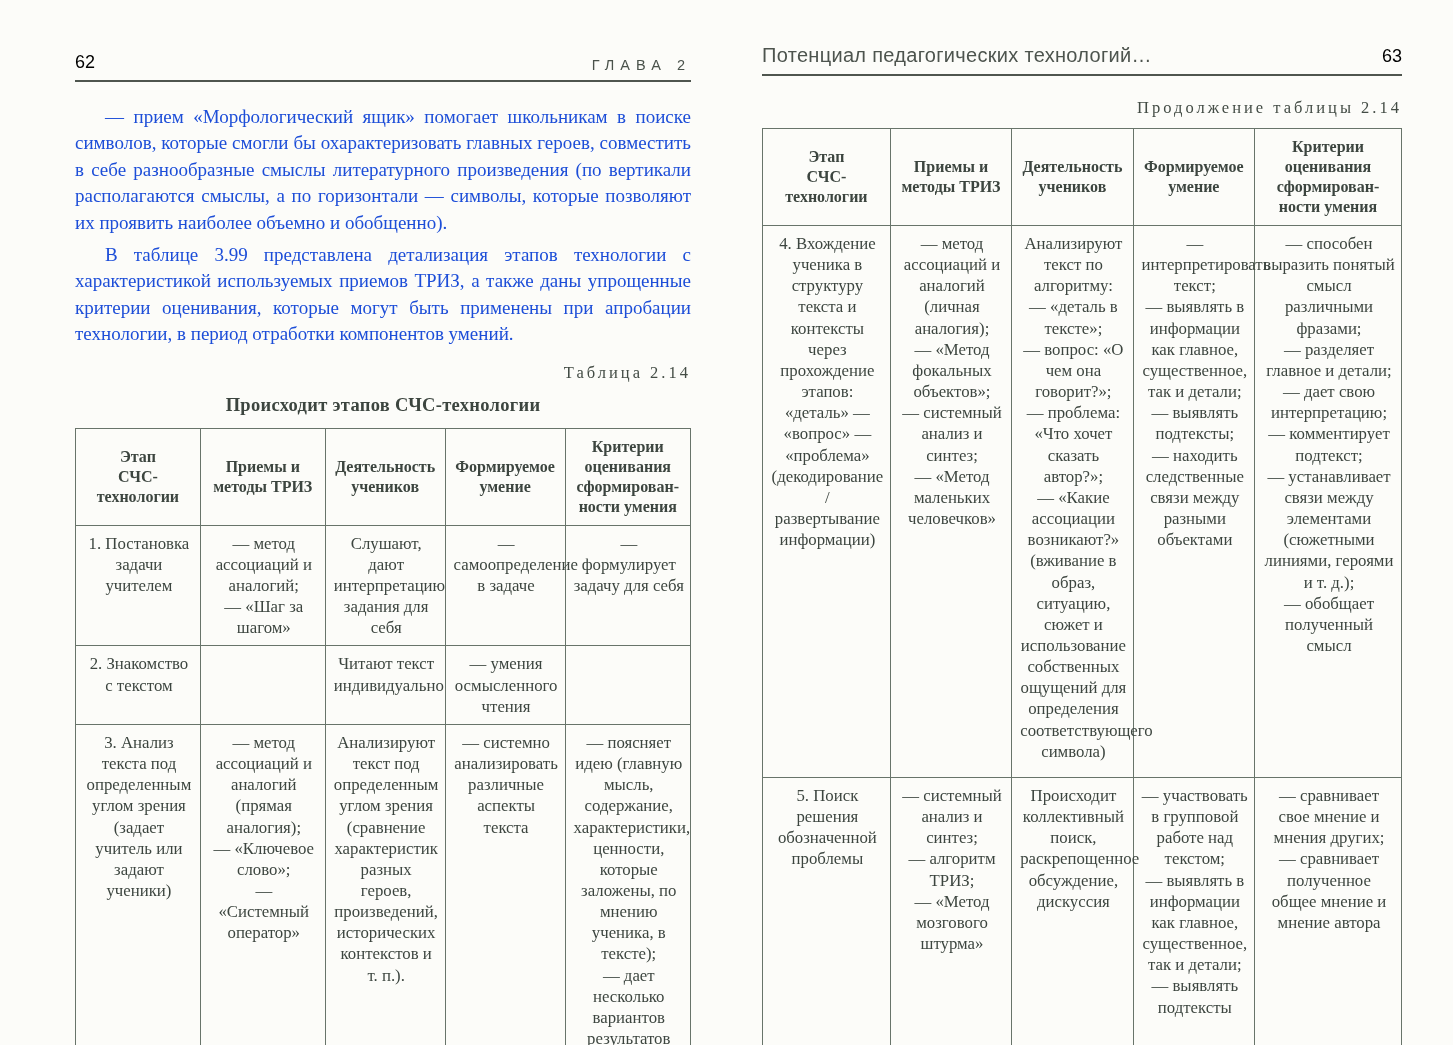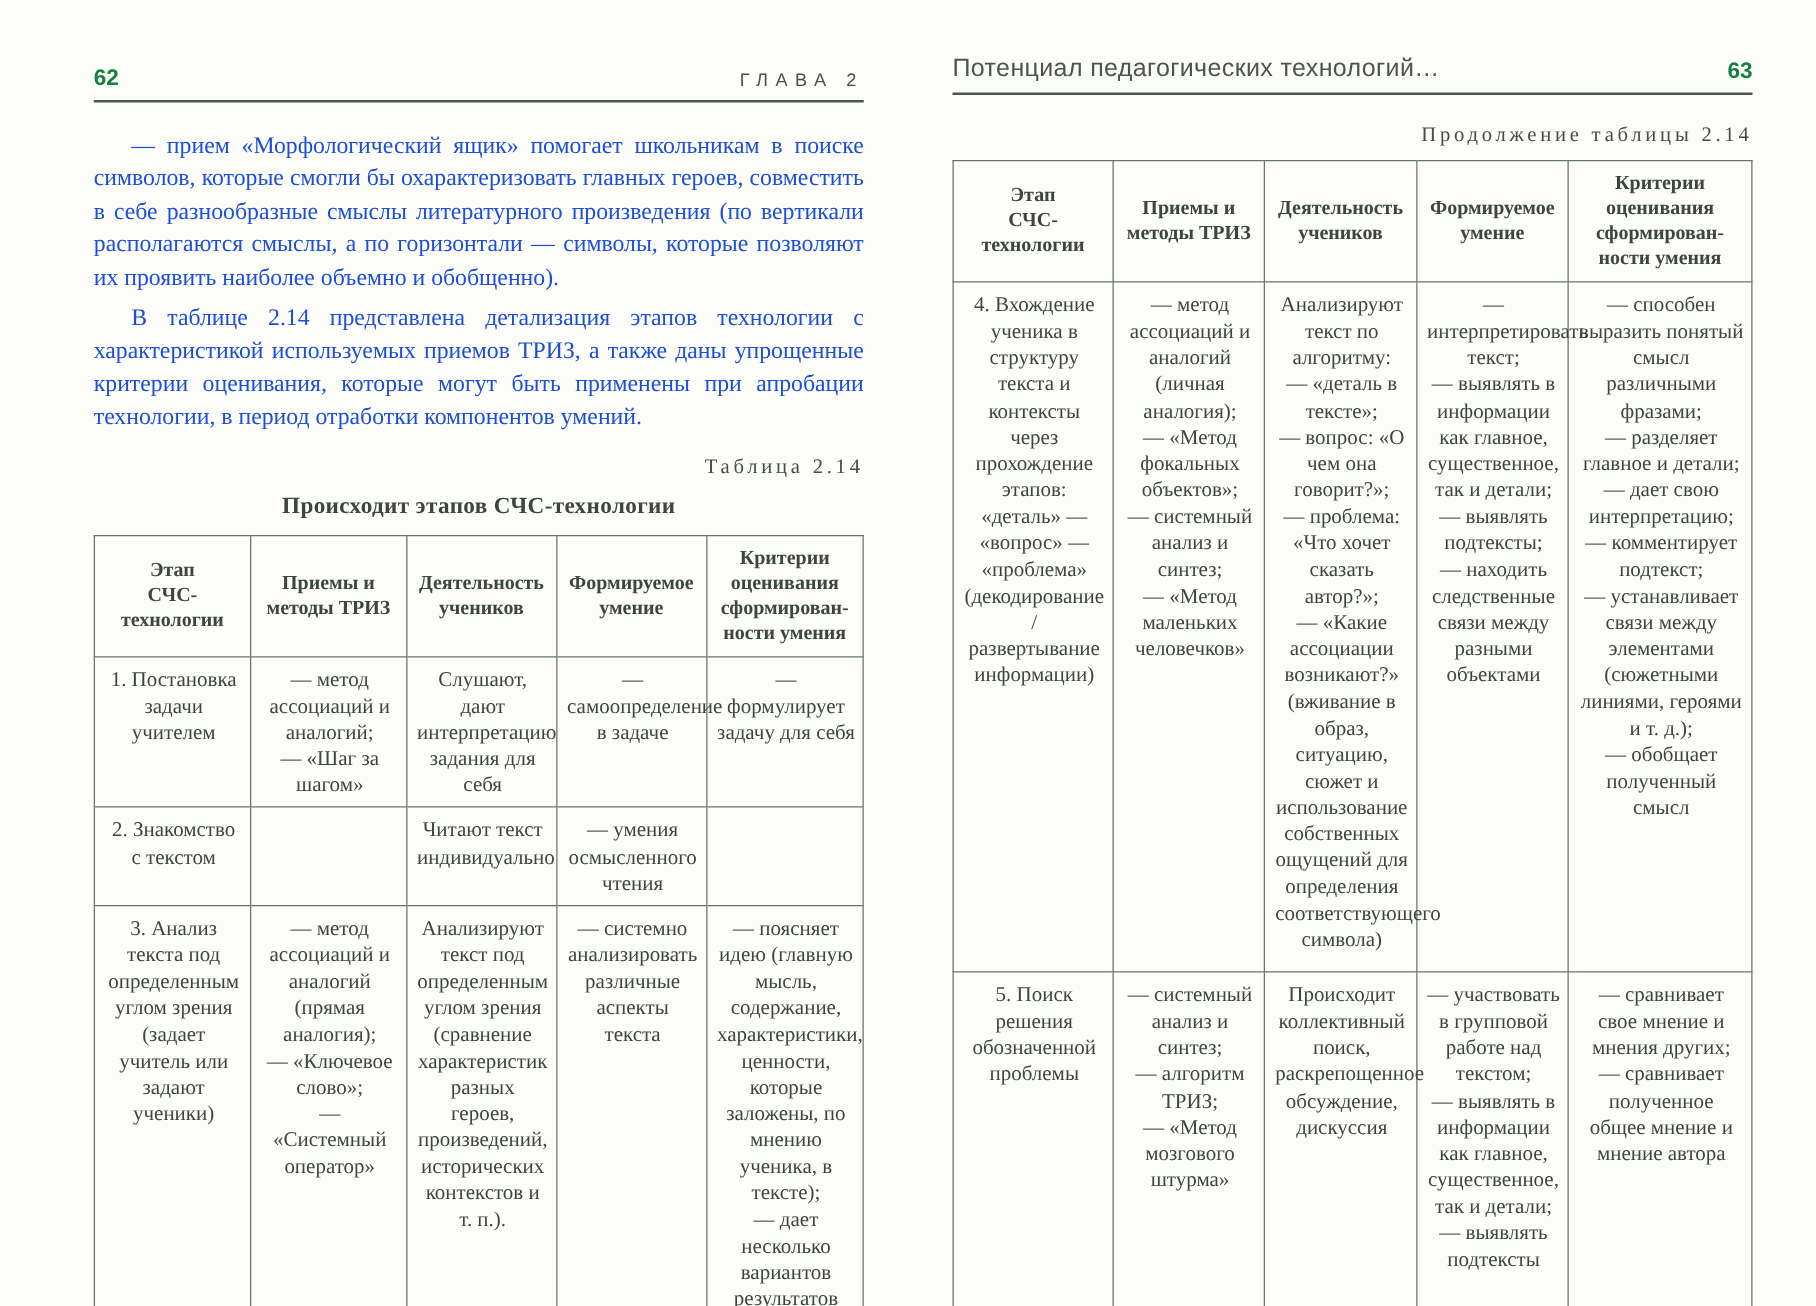--- a/index.html
+++ b/index.html
@@ -15,21 +15,21 @@
   .page-left{left:75px;top:52px;width:616px;}
   .page-right{left:762px;top:44px;width:640px;}
 
   
   .pagehead{
     display:flex;justify-content:space-between;align-items:flex-end;
     border-bottom:2px solid #4f564f;
     padding-bottom:7px;
     font-family:"Liberation Sans", sans-serif;
   }
-  .pagenum{font-weight:bold;font-size:18px;color:#15803d;}
+  .pagenum{font-weight:normal;font-size:18px;color:#000000;}
   .runhead-left{font-size:14.5px;letter-spacing:6px;color:#4a524b;margin-left:12px;}
   .runhead-right{font-size:20px;color:#4d544e;letter-spacing:0.3px;}
 
   
   .body-text{
     margin:0;
     padding-top:6px;
     font-size:19px;line-height:1.39;
     text-align:justify;
     text-indent:30px;
@@ -89,21 +89,21 @@
 
 <div class="canvas">
 
   <section class="page page-left">
     <header class="pagehead">
       <span class="pagenum">62</span>
       <span class="runhead-left">ГЛАВА 2</span>
     </header>
 
     <p class="body-text first">— прием «Морфологический ящик» помогает школьникам в поиске символов, которые смогли бы охарактеризовать главных героев, совместить в себе разнообразные смыслы литературного произведения (по вертикали располагаются смыслы, а по горизонтали — символы, которые позволяют их проявить наиболее объемно и обобщенно).</p>
-    <p class="body-text">В таблице 2.14 представлена детализация этапов технологии с характеристикой используемых приемов ТРИЗ, а также даны упрощенные критерии оценивания, которые могут быть применены при апробации технологии, в период отработки компонентов умений.</p>
+    <p class="body-text">В таблице 3.99 представлена детализация этапов технологии с характеристикой используемых приемов ТРИЗ, а также даны упрощенные критерии оценивания, которые могут быть применены при апробации технологии, в период отработки компонентов умений.</p>
 
     <div class="tbl-caption">Таблица 2.14</div>
     <div class="tbl-title">Происходит этапов СЧС-технологии</div>
 
     <table class="grid">
       <colgroup>
         <col style="width:20.3%">
           <col style="width:20.3%">
           <col style="width:19.5%">
           <col style="width:19.5%">

